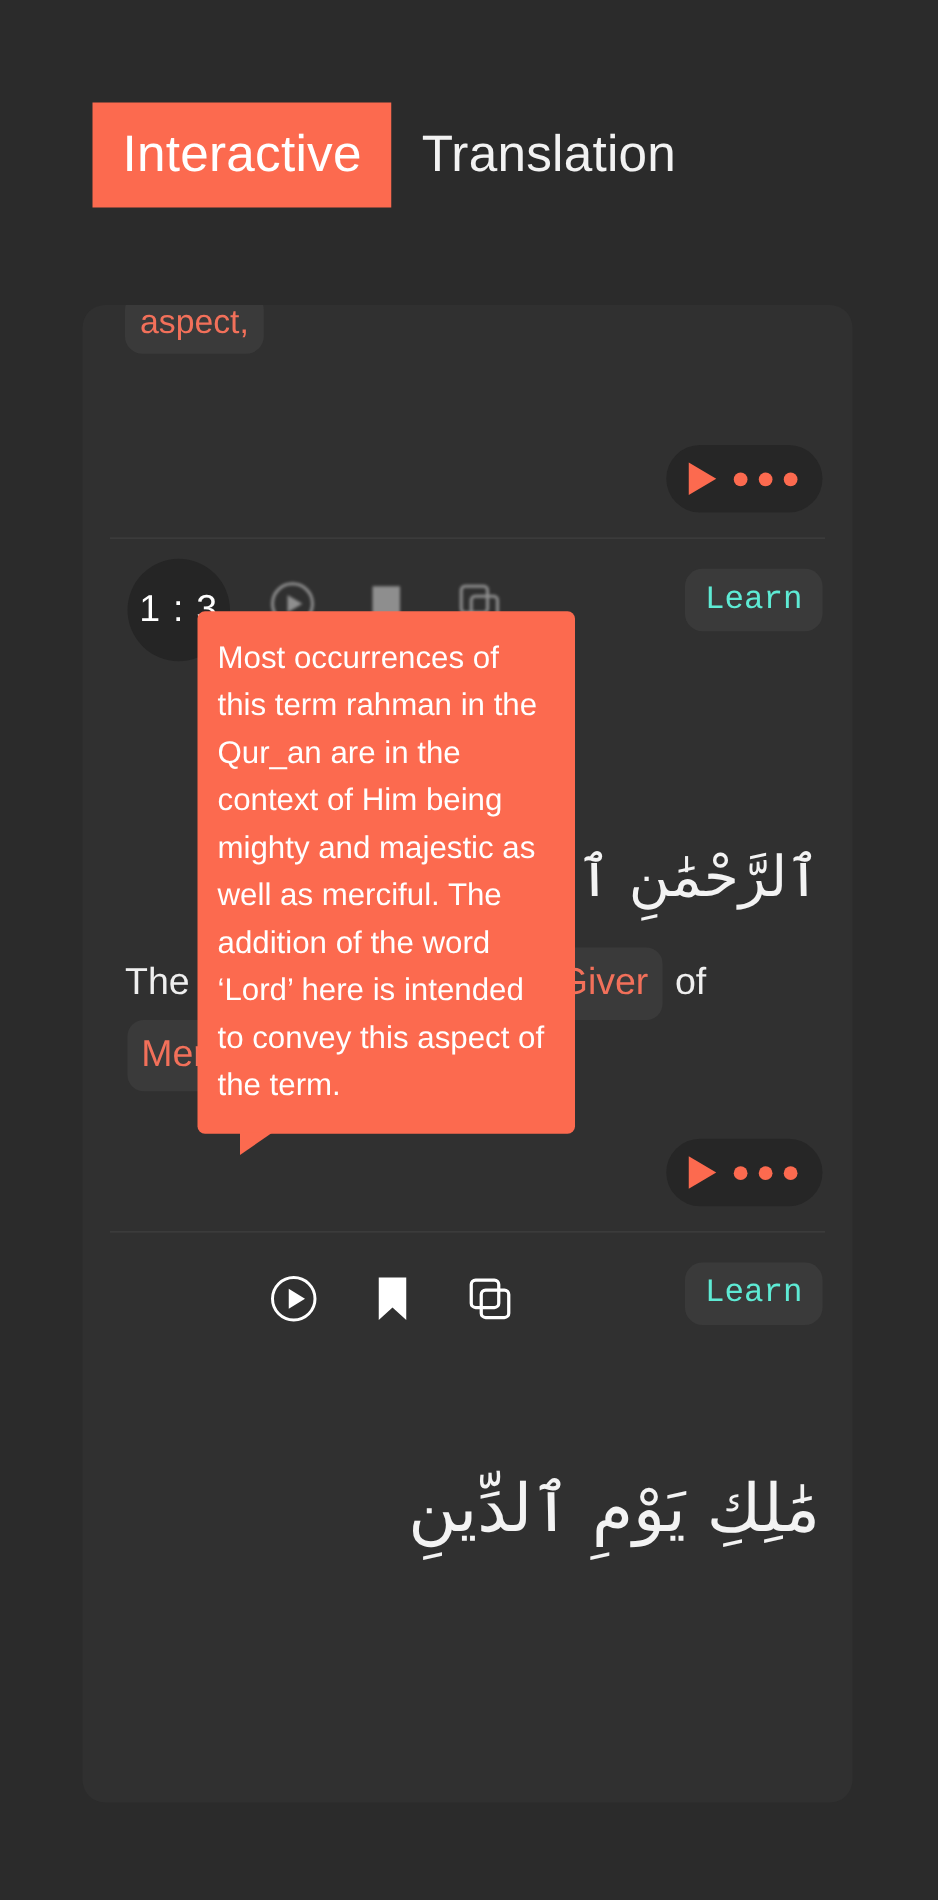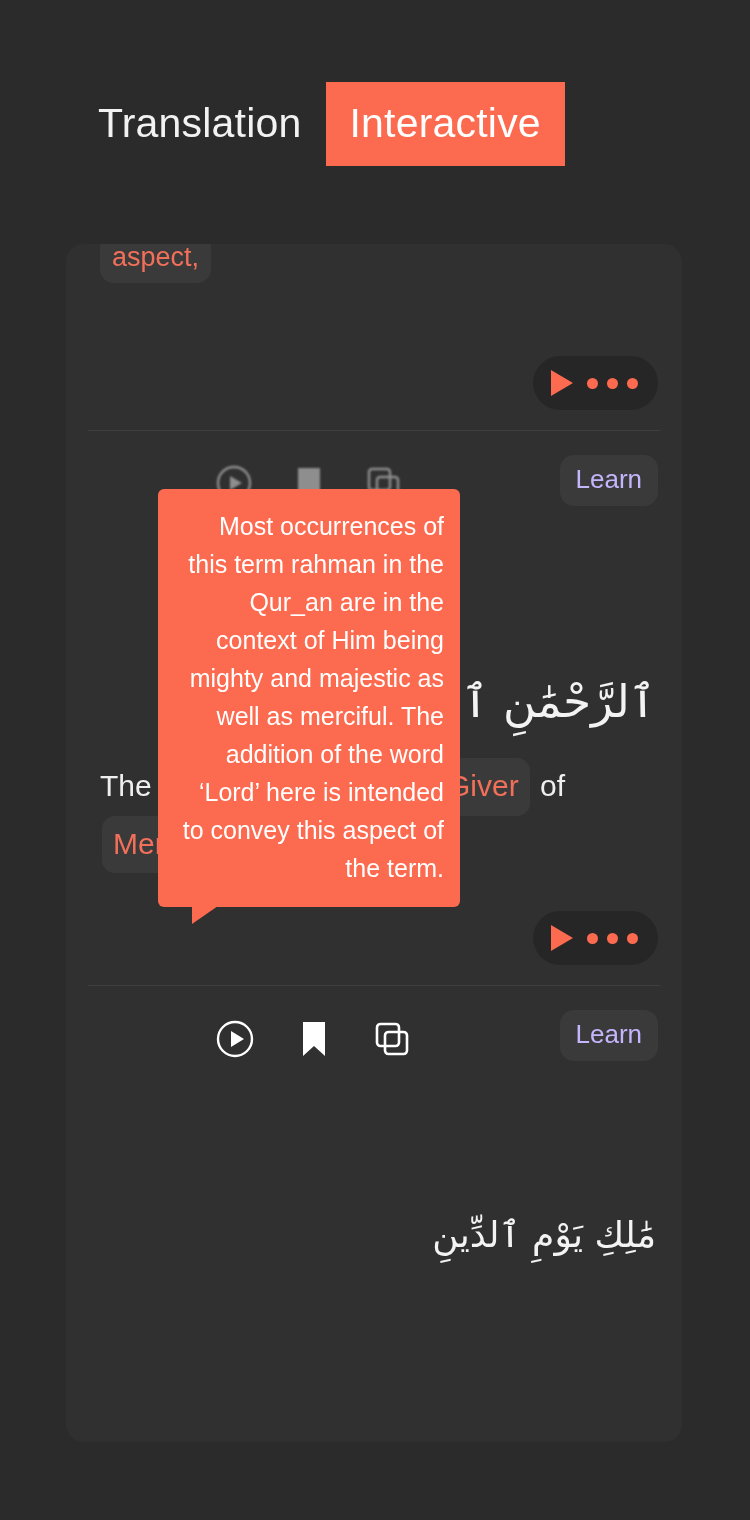--- a/index.html
+++ b/index.html
@@ -127,37 +127,38 @@
     display: flex;
     align-items: center;
     gap: 46px;
   }
   .icon-btn { color: #ffffff; display: block; }
   .learn {
     position: absolute;
     right: 24px;
     top: 24px;
     font-size: 26px;
-    color: #c4b5fd;
+    color: #5eead4;
     background: #3a3a3a;
     border-radius: 14px;
     padding: 9px 16px 11px 16px;
+    font-family: Liberation Mono, monospace;
   }
 
   
   .arabic {
     text-align: right;
     padding: 0 26px 0 26px;
     color: #f3f3f3;
     font-family: "DejaVu Sans", sans-serif;
     direction: rtl;
     white-space: nowrap;
   }
   .arabic.v3 { font-size: 45px; margin-top: 128px; }
-  .arabic.v4 { font-size: 36px; margin-top: 112px; }
+  .arabic.v4 { font-size: 53px; margin-top: 74px; }
 
   
   .translation {
     padding: 30px 30px 0 34px;
     font-size: 30px;
     color: #efefef;
     line-height: 1.45;
   }
   .translation .w { color: #efefef; }
   .translation .hl {
@@ -172,21 +173,21 @@
   
   .tooltip {
     position: absolute;
     left: 158px;
     top: 489px;
     width: 302px;
     background: #fc6a4f;
     color: #ffffff;
     font-size: 25px;
     line-height: 1.52;
-    text-align: right;
+    text-align: left;
     padding: 18px 16px 20px 16px;
     border-radius: 6px;
     z-index: 40;
   }
   .tooltip:after {
     content: "";
     position: absolute;
     left: 34px;
     bottom: -17px;
     width: 0; height: 0;
@@ -210,42 +211,43 @@
     width: 22px; height: 34px;
     background: #dcdcdc;
   }
 </style>
 </head>
 <body>
 
 <div class="app">
 
   <div class="tabbar">
+    <div class="tab active">Interactive</div>
     <div class="tab inactive">Translation</div>
-    <div class="tab active">Interactive</div>
   </div>
 
   <div class="card">
 
     <div class="verse-clip">
       <div class="clip-text">aspect,</div>
       <div class="audio-pill" style="right:24px; top:112px;">
         <span class="play-tri"></span>
         <span class="dots">
             <i></i>
             <i></i>
             <i></i>
           </span>
       </div>
     </div>
 
     <div class="divider"></div>
 
     <div class="verse">
       <div class="vhead">
+        <div class="vnum">1 : 3</div>
 
         <div class="ghost-icons">
           <span class="icon-btn">
             <svg width="36" height="36" viewBox="0 0 36 36">
                 <circle cx="18" cy="18" r="16" fill="none" stroke="#dcdcdc" stroke-width="2.4"></circle>
                 <polygon points="14,11 26,18 14,25" fill="#dcdcdc"></polygon>
               </svg>
           </span>
           <span class="ghost-bookmark"></span>
           <span class="icon-btn">

